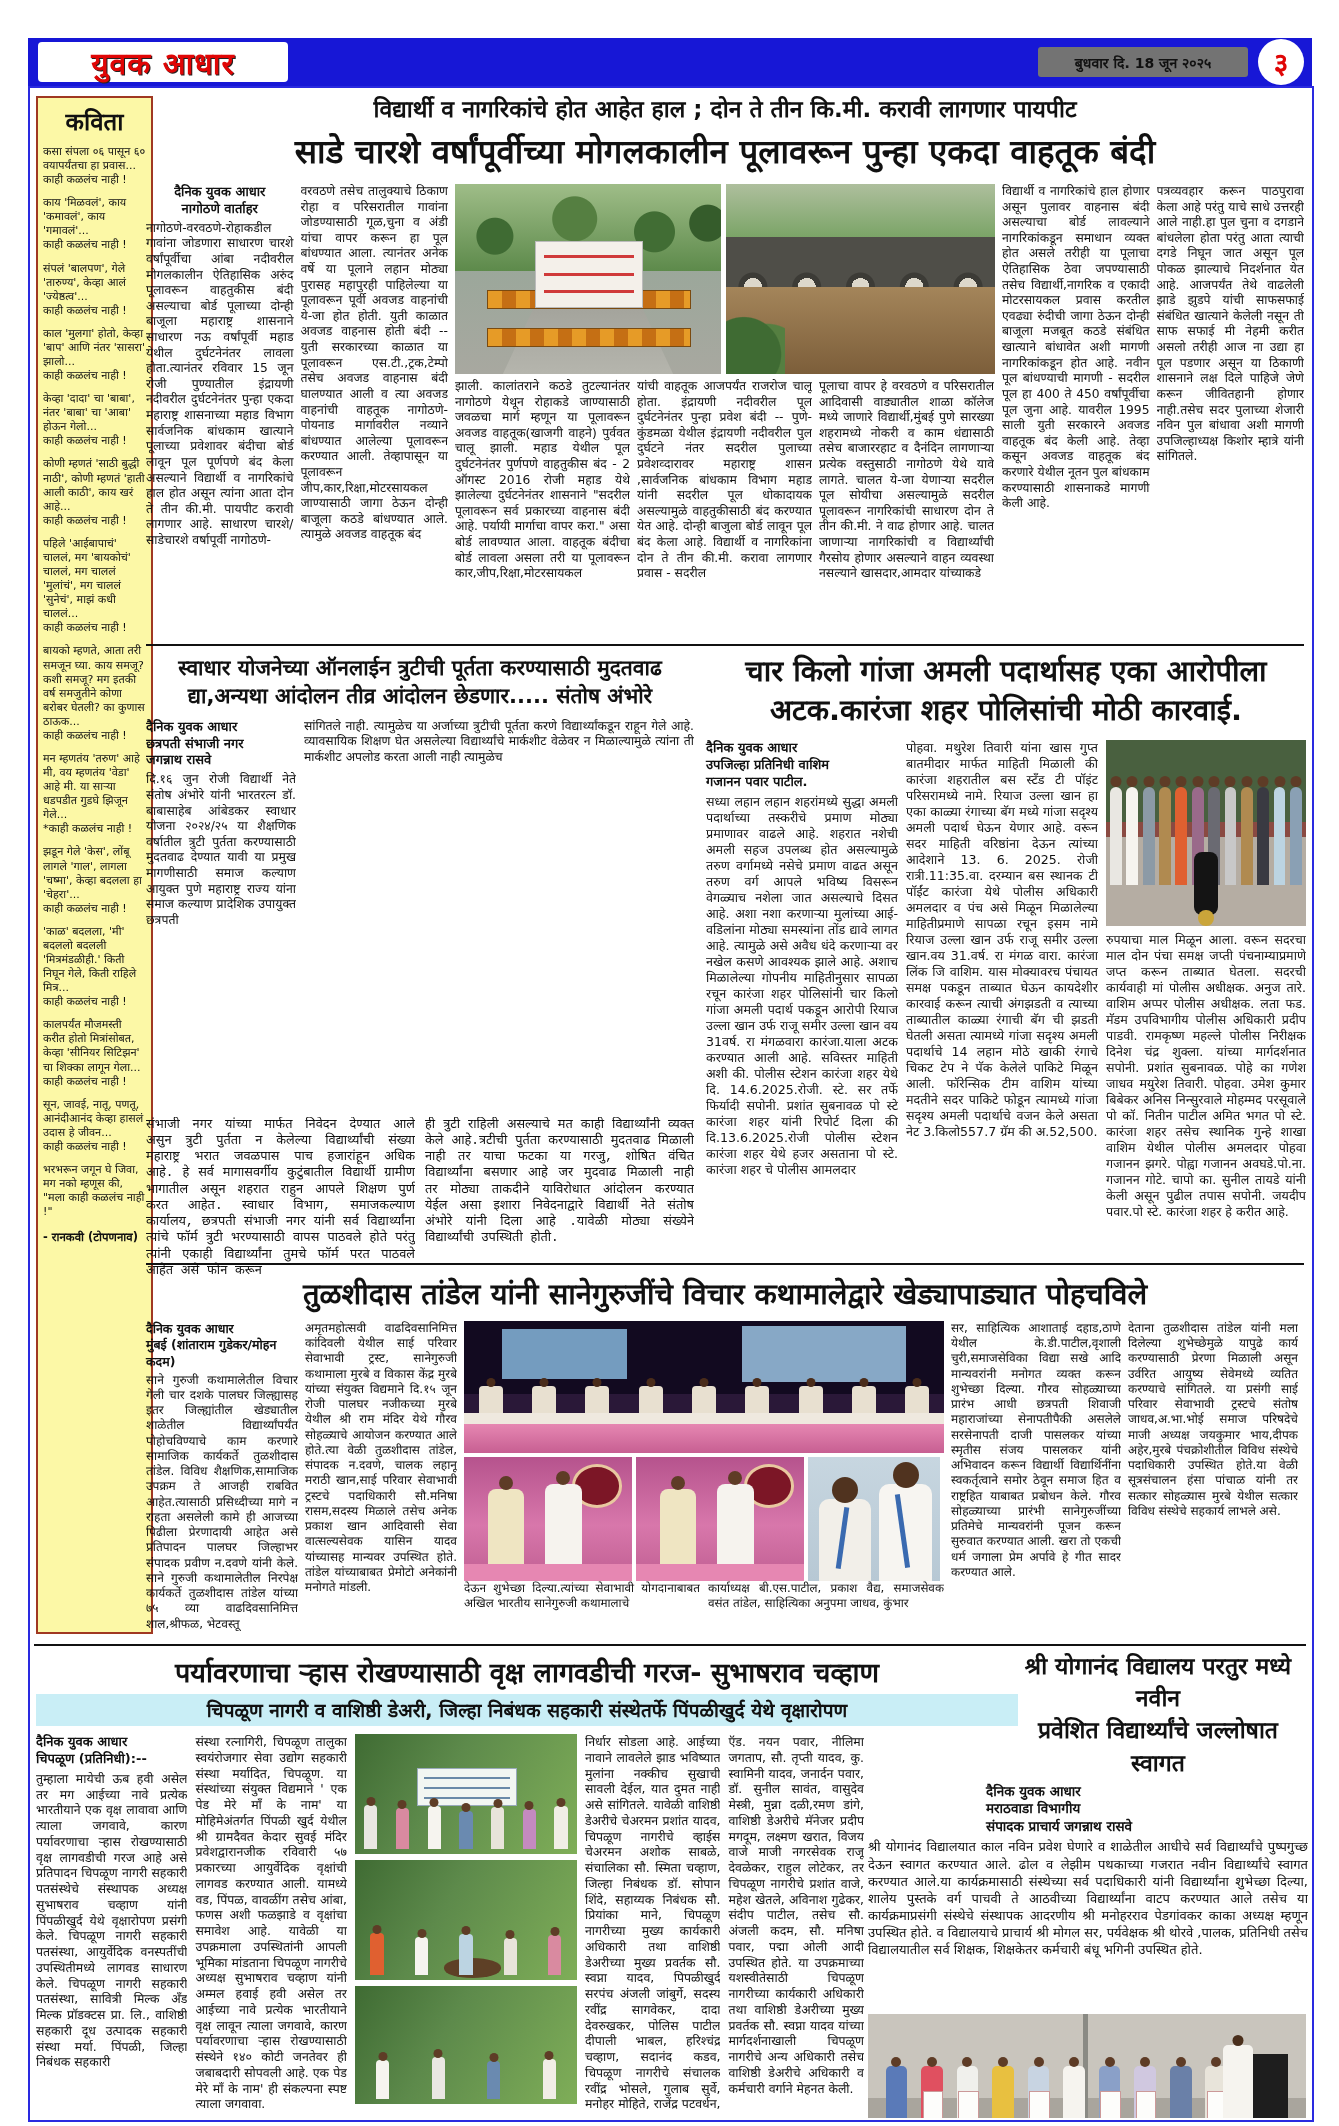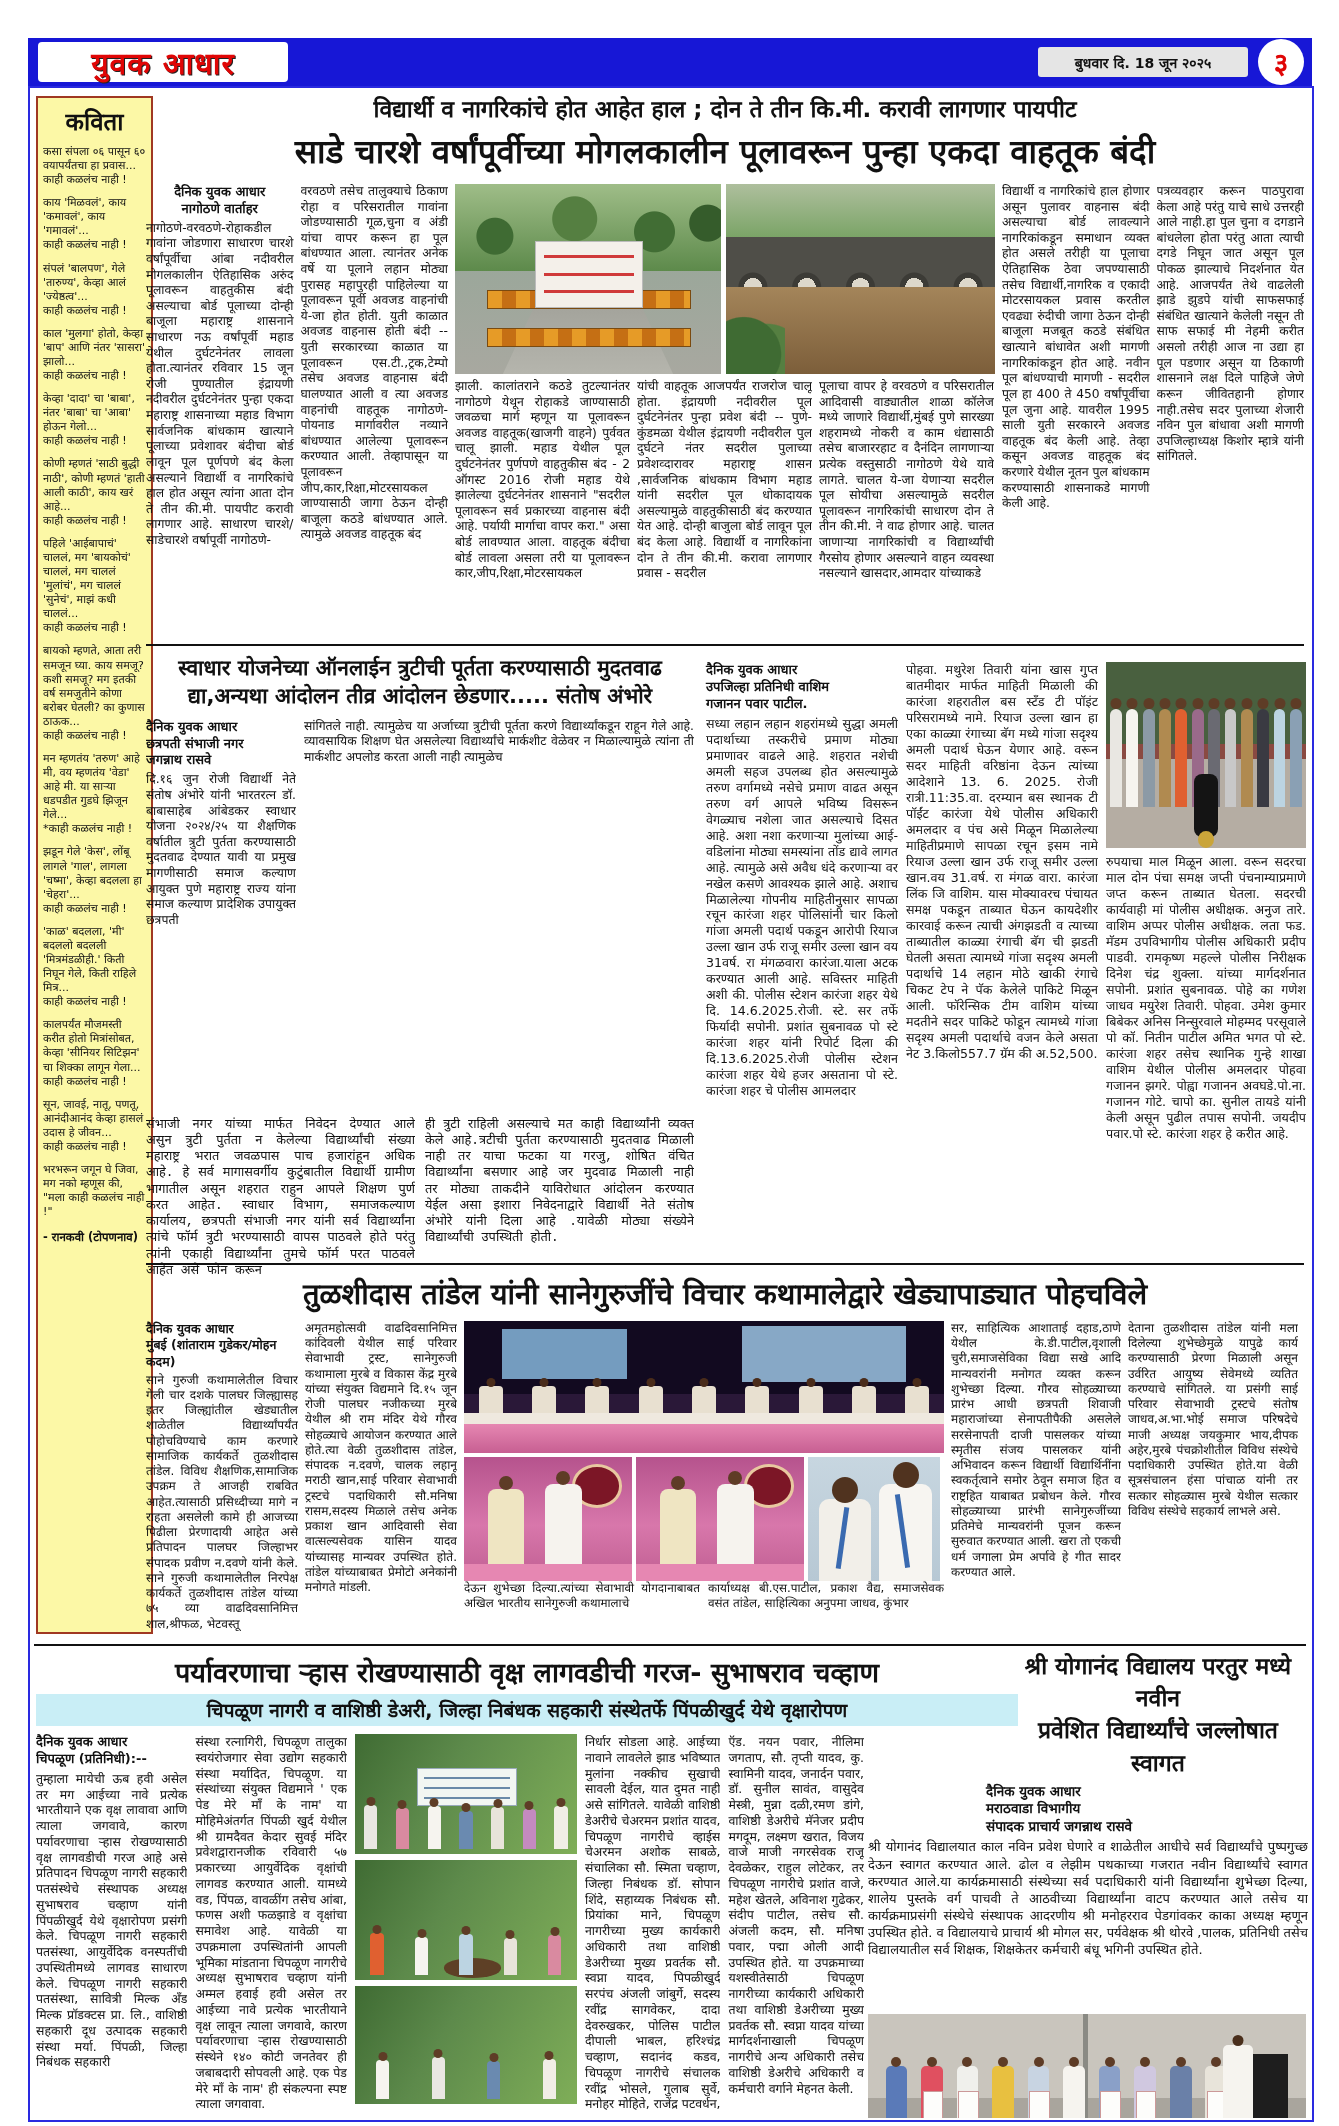--- a/index.html
+++ b/index.html
@@ -3,21 +3,21 @@
 <meta charset="utf-8">
 <style>
   html,body{margin:0;padding:0;background:#ffffff;}
   .page{position:relative;width:1339px;height:2126px;background:#ffffff;overflow:hidden;
         font-family:"DejaVu Sans",sans-serif;color:#111;}
   
   .masthead{position:absolute;left:28px;top:38px;width:1284px;height:48px;background:#1717d6;}
   .logo-box{position:absolute;left:10px;top:4px;width:250px;height:40px;background:#fff;border-radius:4px;
             display:flex;align-items:center;justify-content:center;}
   .logo-text{font-size:30px;font-weight:bold;color:#e00606;text-shadow:1px 1px 0 #222;letter-spacing:1px;}
-  .date-box{position:absolute;right:64px;top:9px;width:210px;height:30px;background:#e5e5e5;border-radius:3px;
+  .date-box{position:absolute;right:64px;top:9px;width:210px;height:30px;background:#737373;border-radius:3px;
             display:flex;align-items:center;justify-content:center;font-size:14px;font-weight:bold;}
   .pagenum{position:absolute;right:8px;top:1px;width:46px;height:46px;background:#fff;border-radius:50%;
            display:flex;align-items:center;justify-content:center;font-size:28px;font-weight:bold;color:#e00606;}
   
   .frame{position:absolute;left:28px;top:86px;width:1282px;height:2032px;border:2px solid #2a2ae0;}
   
   .poem{position:absolute;left:36px;top:96px;width:117px;height:1538px;background:#fcf8a6;
         border:2px solid #a03822;padding:4px 5px;box-sizing:border-box;overflow:hidden;}
   .poem-title{font-size:24px;font-weight:bold;text-align:center;margin:2px 0 8px 0;}
   .stanza{font-size:11px;line-height:1.28;margin-bottom:9px;white-space:pre-line;}
@@ -226,20 +226,22 @@
       </div>
       <div class="col" style="position:absolute;left:158px;top:0;width:390px;height:92px;">सांगितले नाही. त्यामुळेच या अर्जाच्या त्रुटीची पूर्तता करणे विद्यार्थ्यांकडून राहून गेले आहे. व्यावसायिक शिक्षण घेत असलेल्या विद्यार्थ्यांचे मार्कशीट वेळेवर न मिळाल्यामुळे त्यांना ती मार्कशीट अपलोड करता आली नाही त्यामुळेच</div>
     </div>
     <div class="flexrow" style="gap:10px;margin-top:8px;height:176px;font-family:Liberation Mono, monospace;">
       <div class="col" style="width:269px;font-size:12.8px;">संभाजी नगर यांच्या मार्फत निवेदन देण्यात आले असुन त्रुटी पुर्तता न केलेल्या विद्यार्थ्यांची संख्या महाराष्ट्र भरात जवळपास पाच हजारांहून अधिक आहे. हे सर्व मागासवर्गीय कुटुंबातील विद्यार्थी ग्रामीण भागातील असून शहरात राहुन आपले शिक्षण पुर्ण करत आहेत. स्वाधार विभाग, समाजकल्याण कार्यालय, छत्रपती संभाजी नगर यांनी सर्व विद्यार्थ्यांना त्यांचे फॉर्म त्रुटी भरण्यासाठी वापस पाठवले होते परंतु त्यांनी एकाही विद्यार्थ्यांना तुमचे फॉर्म परत पाठवले आहेत असे फोन करून</div>
       <div class="col" style="width:269px;font-size:12.8px;">ही त्रुटी राहिली असल्याचे मत काही विद्यार्थ्यांनी व्यक्त केले आहे.त्रटीची पुर्तता करण्यासाठी मुदतवाढ मिळाली नाही तर याचा फटका या गरजु, शोषित वंचित विद्यार्थ्यांना बसणार आहे जर मुदवाढ मिळाली नाही तर मोठ्या ताकदीने याविरोधात आंदोलन करण्यात येईल असा इशारा निवेदनाद्वारे विद्यार्थी नेते संतोष अंभोरे यांनी दिला आहे .यावेळी मोठ्या संख्येने विद्यार्थ्यांची उपस्थिती होती.</div>
     </div>
   </div>
 
   <div class="art" style="left:706px;top:652px;width:600px;height:606px;">
+    <div class="hl" style="font-size:29px;line-height:1.35;white-space:pre-line;">चार किलो गांजा अमली पदार्थासह एका आरोपीला
+अटक.कारंजा शहर पोलिसांची मोठी कारवाई.</div>
     <div class="flexrow" style="gap:8px;margin-top:10px;height:500px;">
       <div style="width:192px;">
         <div class="byline">दैनिक युवक आधार
 उपजिल्हा प्रतिनिधी वाशिम
 गजानन पवार पाटील.</div>
         <div class="col" style="height:436px;font-size:12.6px;">सध्या लहान लहान शहरांमध्ये सुद्धा अमली पदार्थाच्या तस्करीचे प्रमाण मोठ्या प्रमाणावर वाढले आहे. शहरात नशेची अमली सहज उपलब्ध होत असल्यामुळे तरुण वर्गामध्ये नसेचे प्रमाण वाढत असून तरुण वर्ग आपले भविष्य विसरून वेगळ्याच नशेला जात असल्याचे दिसत आहे. अशा नशा करणाऱ्या मुलांच्या आई-वडिलांना मोठ्या समस्यांना तोंड द्यावे लागत आहे. त्यामुळे असे अवैध धंदे करणाऱ्या वर नखेल कसणे आवश्यक झाले आहे. अशाच मिळालेल्या गोपनीय माहितीनुसार सापळा रचून कारंजा शहर पोलिसांनी चार किलो गांजा अमली पदार्थ पकडून आरोपी रियाज उल्ला खान उर्फ राजू समीर उल्ला खान वय 31वर्ष. रा मंगळवारा कारंजा.याला अटक करण्यात आली आहे. सविस्तर माहिती अशी की. पोलीस स्टेशन कारंजा शहर येथे दि. 14.6.2025.रोजी. स्टे. सर तर्फे फिर्यादी सपोनी. प्रशांत सुबनावळ पो स्टे कारंजा शहर यांनी रिपोर्ट दिला की दि.13.6.2025.रोजी पोलीस स्टेशन कारंजा शहर येथे हजर असताना पो स्टे. कारंजा शहर चे पोलीस आमलदार</div>
       </div>
       <div class="col" style="width:192px;font-size:12.6px;">पोहवा. मथुरेश तिवारी यांना खास गुप्त बातमीदार मार्फत माहिती मिळाली की कारंजा शहरातील बस स्टँड टी पॉइंट परिसरामध्ये नामे. रियाज उल्ला खान हा एका काळ्या रंगाच्या बॅग मध्ये गांजा सदृश्य अमली पदार्थ घेऊन येणार आहे. वरून सदर माहिती वरिष्ठांना देऊन त्यांच्या आदेशाने 13. 6. 2025. रोजी रात्री.11:35.वा. दरम्यान बस स्थानक टी पॉईंट कारंजा येथे पोलीस अधिकारी अमलदार व पंच असे मिळून मिळालेल्या माहितीप्रमाणे सापळा रचून इसम नामे रियाज उल्ला खान उर्फ राजू समीर उल्ला खान.वय 31.वर्ष. रा मंगळ वारा. कारंजा लिंक जि वाशिम. यास मोक्यावरच पंचायत समक्ष पकडून ताब्यात घेऊन कायदेशीर कारवाई करून त्याची अंगझडती व त्याच्या ताब्यातील काळ्या रंगाची बॅग ची झडती घेतली असता त्यामध्ये गांजा सदृश्य अमली पदार्थाचे 14 लहान मोठे खाकी रंगाचे चिकट टेप ने पॅक केलेले पाकिटे मिळून आली. फॉरेन्सिक टीम वाशिम यांच्या मदतीने सदर पाकिटे फोडून त्यामध्ये गांजा सदृश्य अमली पदार्थाचे वजन केले असता नेट 3.किलो557.7 ग्रॅम की अ.52,500.</div>
       <div style="width:200px;">
         <div class="ph ph-police" style="width:200px;height:186px;">

